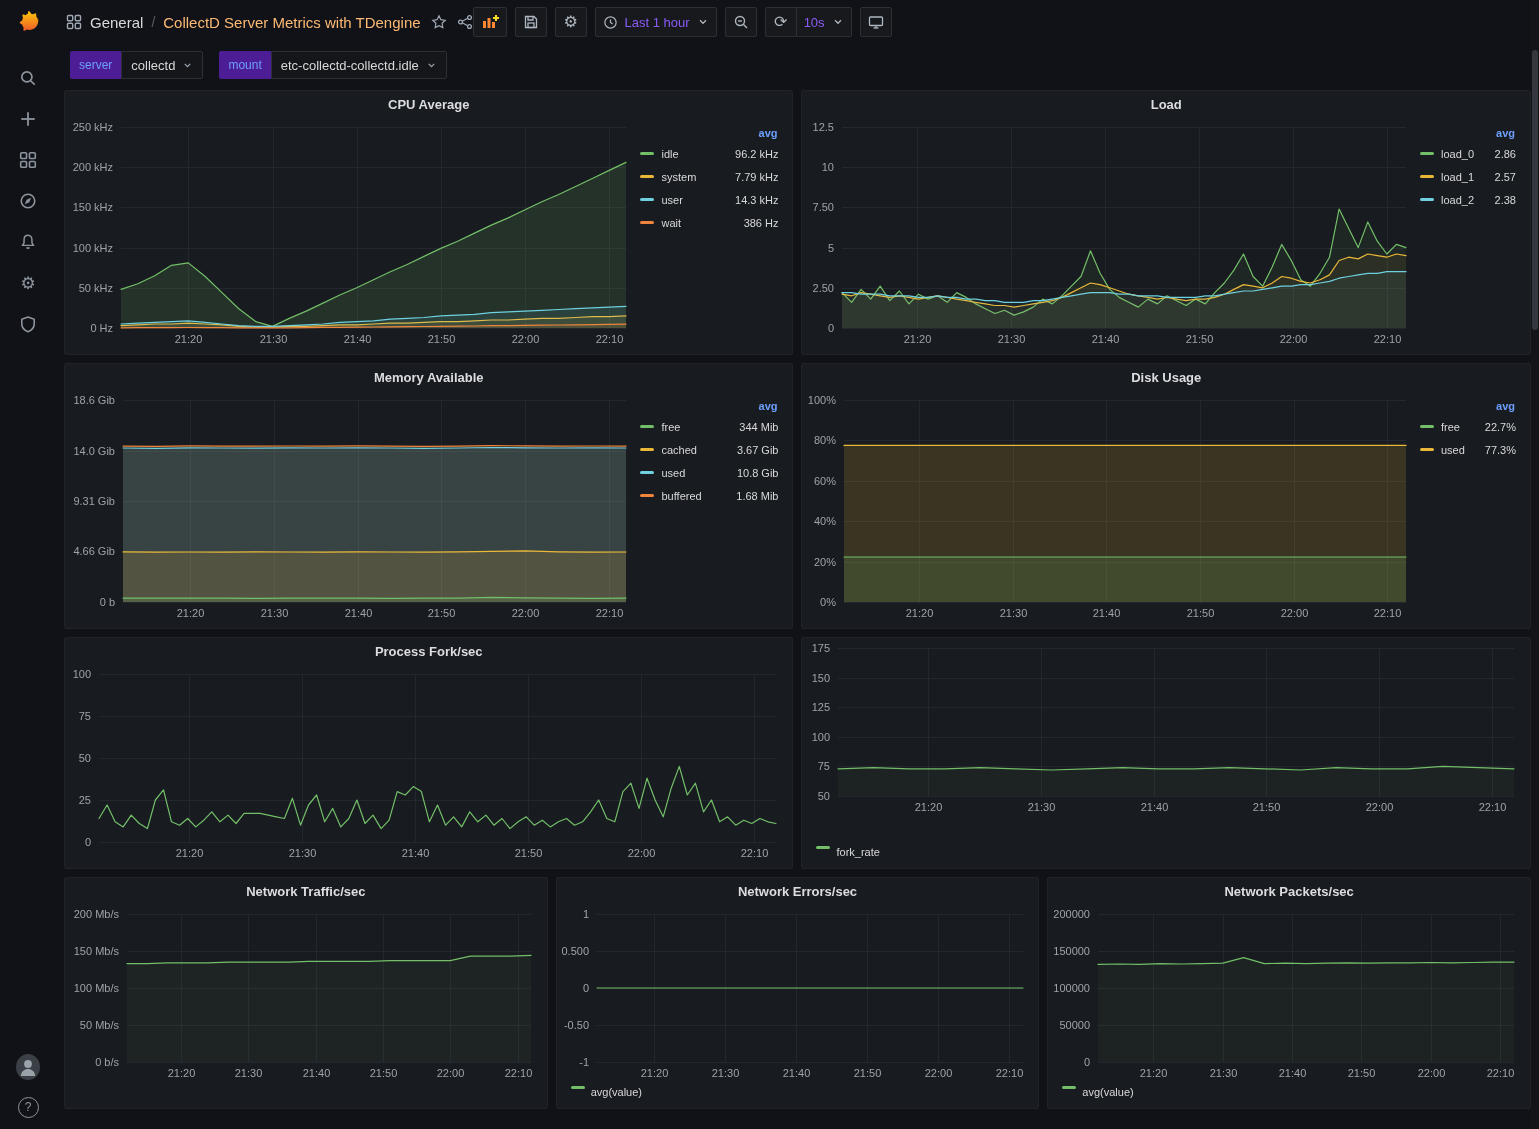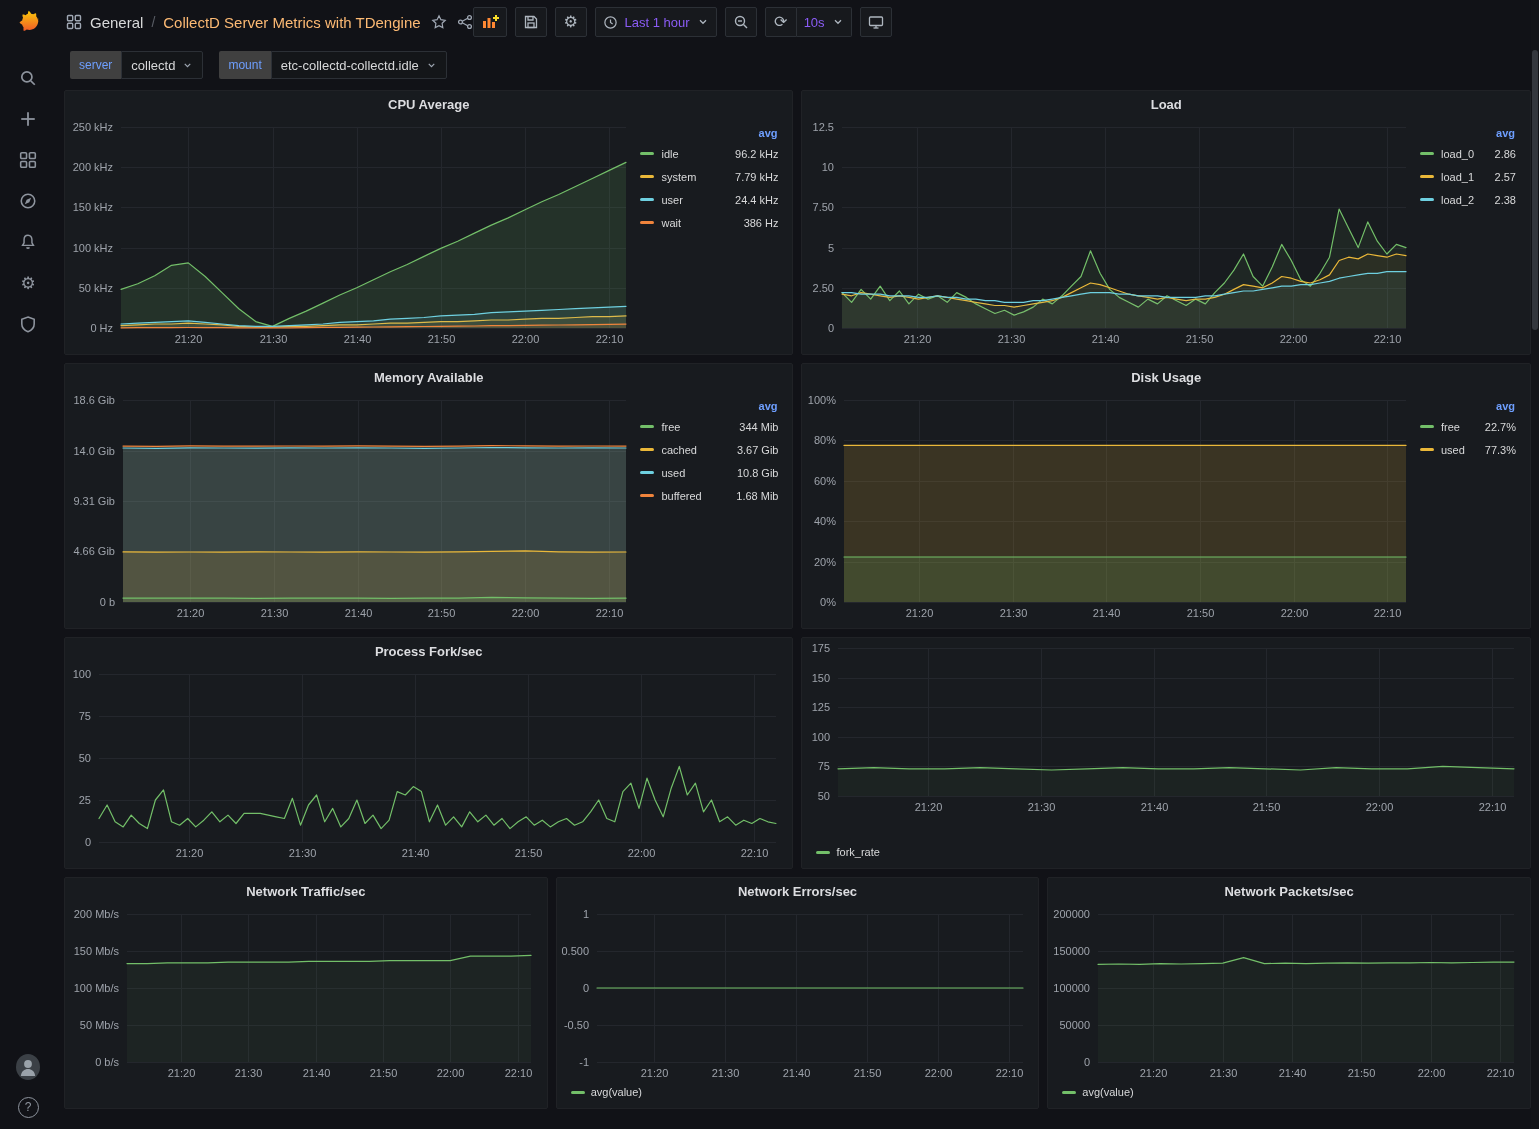--- a/index.html
+++ b/index.html
@@ -28,21 +28,21 @@
 .nav-btn{height:30px;min-width:32px;padding:0 7px;display:flex;align-items:center;justify-content:center;gap:7px;
  background:#17191d;border:1px solid #2c3036;border-radius:2px;color:#aeb6bf;font-size:13px;cursor:pointer;
  font-family:"Liberation Sans","DejaVu Sans",sans-serif}
 .nav-btn span.lbl{color:#8b5cf6}
 .nav-group{display:flex}
 .nav-group .nav-btn:first-child{border-radius:2px 0 0 2px}
 .nav-group .nav-btn:last-child{border-radius:0 2px 2px 0;border-left:none}
 
 .submenu{height:42px;flex:none;display:flex;align-items:center;gap:16px;padding:0 14px}
 .chip{display:flex;align-items:center;height:28px}
-.chip-label{background:#404040;color:#6e9fff;font-size:12px;padding:0 9px;height:100%;display:flex;align-items:center;border-radius:2px 0 0 2px}
+.chip-label{background:#4c1d95;color:#6e9fff;font-size:12px;padding:0 9px;height:100%;display:flex;align-items:center;border-radius:2px 0 0 2px}
 .chip-value{display:flex;align-items:center;gap:7px;height:100%;padding:0 9px;border:1px solid #2c3036;border-radius:0 2px 2px 0;
  background:#141619;color:#d8d9da;font-size:13px;cursor:pointer;text-decoration:none}
 .chip-value .chev{color:#9fa7b3;display:flex}
 
 .dashboard{padding:4px 8px 8px;display:grid;grid-template-columns:repeat(6,1fr);grid-template-rows:265px 266px 232px 232px;gap:8px}
 .span3{grid-column:span 3}
 .span2{grid-column:span 2}
 .panel{background:#181b1f;border:1px solid #202226;border-radius:2px;display:flex;flex-direction:column;min-width:0;min-height:0}
 .panel-header{height:26px;flex:none;display:flex;align-items:center;justify-content:center;
  font-size:13px;font-weight:700;color:#dcdde0;cursor:pointer}
@@ -52,21 +52,21 @@
 .chart{flex:1;min-width:0;min-height:0;position:relative}
 .chart svg{display:block}
 
 .legend-right{flex:none;padding:10px 10px 0 2px;font-size:11px}
 .lg-head{text-align:right;color:#6e9fff;margin-bottom:3px;padding-right:1px;font-weight:700}
 .lg-row{display:flex;align-items:center;height:23px;cursor:pointer}
 .lg-row i{width:14px;height:3px;border-radius:2px;margin-right:7px;flex:none}
 .lg-name{color:#d8d9da}
 .lg-val{margin-left:auto;color:#d8d9da}
 .legend-bottom{flex:none;height:20px;display:flex;align-items:center;padding-left:10px;font-size:11px}
-.lg-inline{display:inline-flex;align-items:center;margin-right:16px;color:#d8d9da;cursor:pointer}
+.lg-inline{display:inline-flex;align-items:flex-start;margin-right:16px;color:#d8d9da;cursor:pointer}
 .lg-inline i{width:14px;height:3px;border-radius:2px;margin-right:6px}
 
 .scrollbar{position:absolute;right:0;top:0;width:8px;height:100%;background:#131418}
 .scrollbar .thumb{position:absolute;top:50px;right:1px;width:6px;height:280px;border-radius:3px;background:#34373d}
 </style>
 </head>
 <body>
 
 <div class="app">
 
@@ -300,21 +300,21 @@
                 <span class="lg-val">96.2 kHz</span>
               </div>
               <div class="lg-row">
                 <i style="background: rgb(234, 184, 57);"></i>
                 <span class="lg-name">system</span>
                 <span class="lg-val">7.79 kHz</span>
               </div>
               <div class="lg-row">
                 <i style="background: rgb(110, 208, 224);"></i>
                 <span class="lg-name">user</span>
-                <span class="lg-val">24.4 kHz</span>
+                <span class="lg-val">14.3 kHz</span>
               </div>
               <div class="lg-row">
                 <i style="background: rgb(239, 132, 60);"></i>
                 <span class="lg-name">wait</span>
                 <span class="lg-val">386 Hz</span>
               </div>
             </div>
         </div>
       </section>
 

